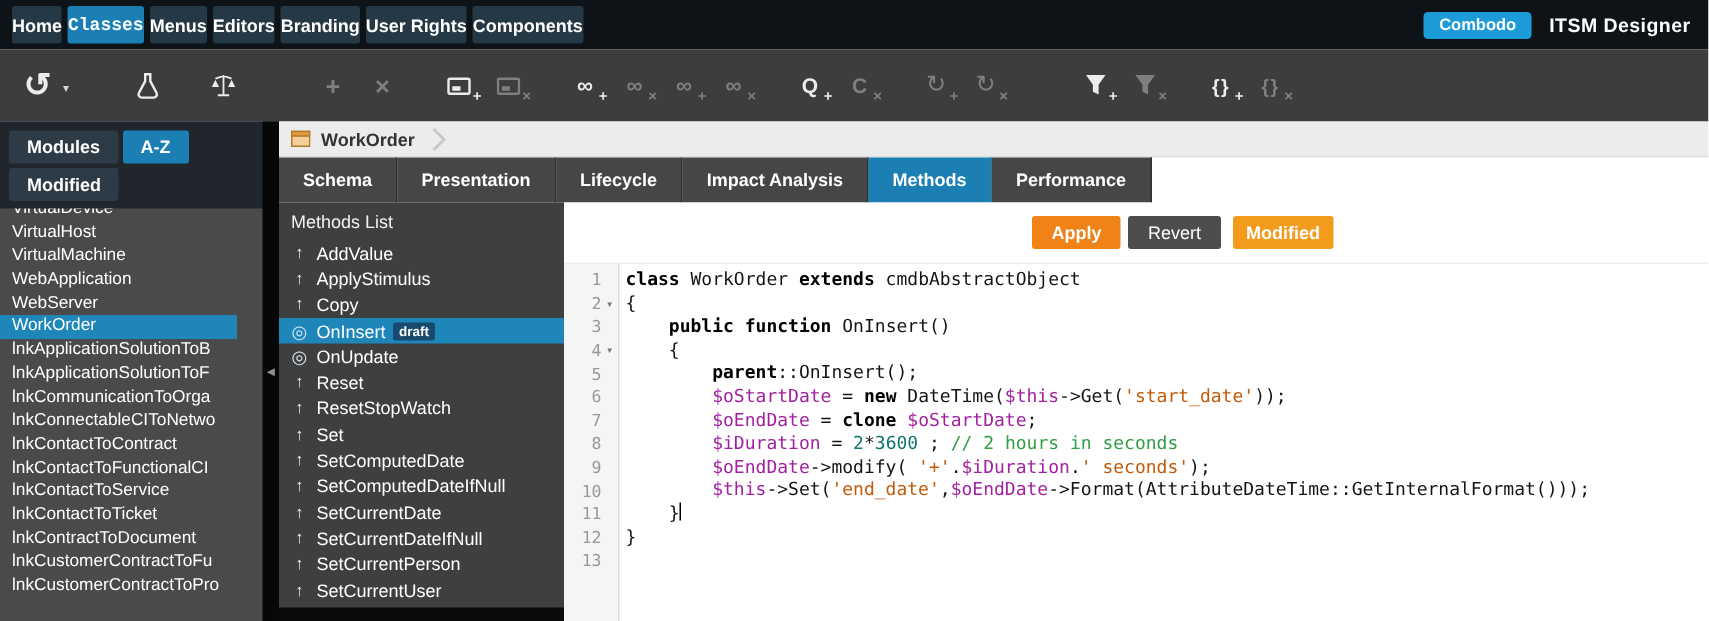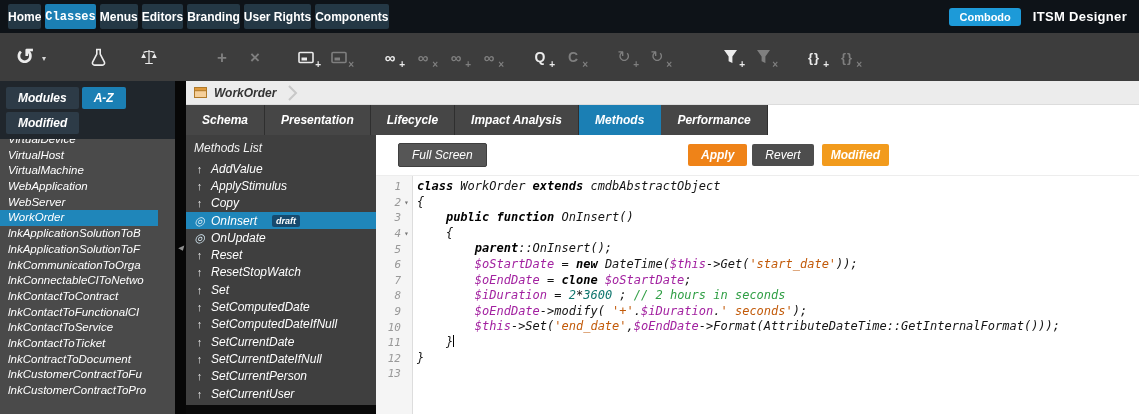--- a/index.html
+++ b/index.html
@@ -30,21 +30,21 @@
   .tcaret{position:absolute;right:-8px;top:10px;font-size:8px;color:#d6d6d6;cursor:pointer;}
   [data-name="undo-icon"]{font-size:22px;font-weight:bold;}
   [data-name="add-icon"],[data-name="delete-icon"]{font-size:17px;font-weight:bold;}
   [data-name="add-link-icon"],[data-name="delete-link-icon"],
   [data-name="add-external-link-icon"],[data-name="delete-external-link-icon"]{font-size:15px;font-weight:bold;}
   [data-name="add-query-icon"],[data-name="delete-query-icon"]{font-size:14px;font-weight:bold;}
   [data-name="add-stimulus-icon"],[data-name="delete-stimulus-icon"]{font-size:16px;}
   [data-name="add-method-icon"],[data-name="delete-method-icon"]{font-size:13px;font-weight:bold;letter-spacing:1px;}
 
   
-  .main{display:flex;height:333px;font-style:italic;}
+  .main{display:flex;height:333px;}
 
   
   .sidebar{width:186px;background:#4a4a4a;position:relative;display:flex;flex-direction:column;flex:0 0 auto;}
   .side-tabs{background:#20262c;padding:6px 16px 5px 6px;}
   .st-row{display:flex;gap:3px;margin-bottom:3px;}
   .stab{padding:4px 12px;background:#2d3b47;color:#fff;font-size:12px;font-weight:bold;border-radius:2px;cursor:pointer;}
   .stab.active{background:var(--accent-blue,#1b7fb4);}
   .class-viewport{flex:1;overflow:hidden;margin-right:28px;}
   .class-list{margin-top:-7px;}
   .class-item{height:15.7px;line-height:15.7px;padding-left:8px;color:#fff;font-size:11.5px;
@@ -68,21 +68,21 @@
 
   
   .methods-panel{width:190px;background:#3f3f3f;display:flex;flex-direction:column;overflow:hidden;flex:0 0 auto;}
   .mp-title{color:#f2f2f2;font-size:12px;padding:6px 8px 5px;}
   .mp-list{flex:1;overflow:hidden;}
   .method-item{display:flex;align-items:center;height:17.3px;padding:0 4px 0 7px;color:#fff;font-size:12px;
     cursor:pointer;white-space:nowrap;overflow:hidden;}
   .method-item.selected{background:var(--selection-blue,#1f86ba);}
   .m-icon{width:13px;text-align:center;margin-right:5px;font-size:11px;font-weight:bold;color:#ededed;flex:0 0 auto;}
   .m-icon.event{font-weight:normal;font-size:12px;color:#d8ecf7;}
-  .draft-badge{margin-left:15px;background:var(--draft-navy,#174a6e);color:#fff;font-size:9px;font-weight:bold;
+  .draft-badge{margin-left:5px;background:var(--draft-navy,#174a6e);color:#fff;font-size:9px;font-weight:bold;
     padding:1px 4px;border-radius:2px;}
   .mp-bottom{height:9px;background:#0a0a0a;}
 
   
   .editor-area{flex:1;display:flex;flex-direction:column;background:#fff;min-width:0;}
   .editor-toolbar{height:40px;width:513px;display:flex;align-items:center;gap:5px;padding-left:22px;}
   .fullscreen-btn{background:#565656;border:1px solid #3f3f3f;color:#fff;font-size:12px;padding:4px 13px;
     border-radius:2px;cursor:pointer;}
   .et-spacer{flex:1;}
   .apply-btn{background:var(--apply-orange,#ef8318);color:#fff;font-weight:bold;font-size:12px;
@@ -353,21 +353,20 @@
             <div class="method-item" data-name="method-item-setcurrentuser">
               <span class="m-icon" data-name="arrow-up-icon">↑</span>
               <span class="m-label" data-name="method-label">SetCurrentUser</span>
             </div>
           </div>
         <div class="mp-bottom" data-name="methods-panel-scrollbar"></div>
       </div>
 
       <div class="editor-area" data-name="editor-area">
         <div class="editor-toolbar" data-name="editor-toolbar">
-          <div class="fullscreen-btn" data-name="fullscreen-button">Full Screen</div>
           <div class="et-spacer" data-name="editor-toolbar-spacer"></div>
           <div class="apply-btn" data-name="apply-button">Apply</div>
           <div class="revert-btn" data-name="revert-button">Revert</div>
           <div class="modified-badge" data-name="modified-badge">Modified</div>
         </div>
         <div class="codemirror" data-name="code-editor">
           <div class="gutter" data-name="editor-gutter">
               <div class="gline" data-name="gutter-line">
                 <span class="gnum" data-name="line-number">1</span>
                 <span class="gfold" data-name="fold-gutter-spacer"></span>

